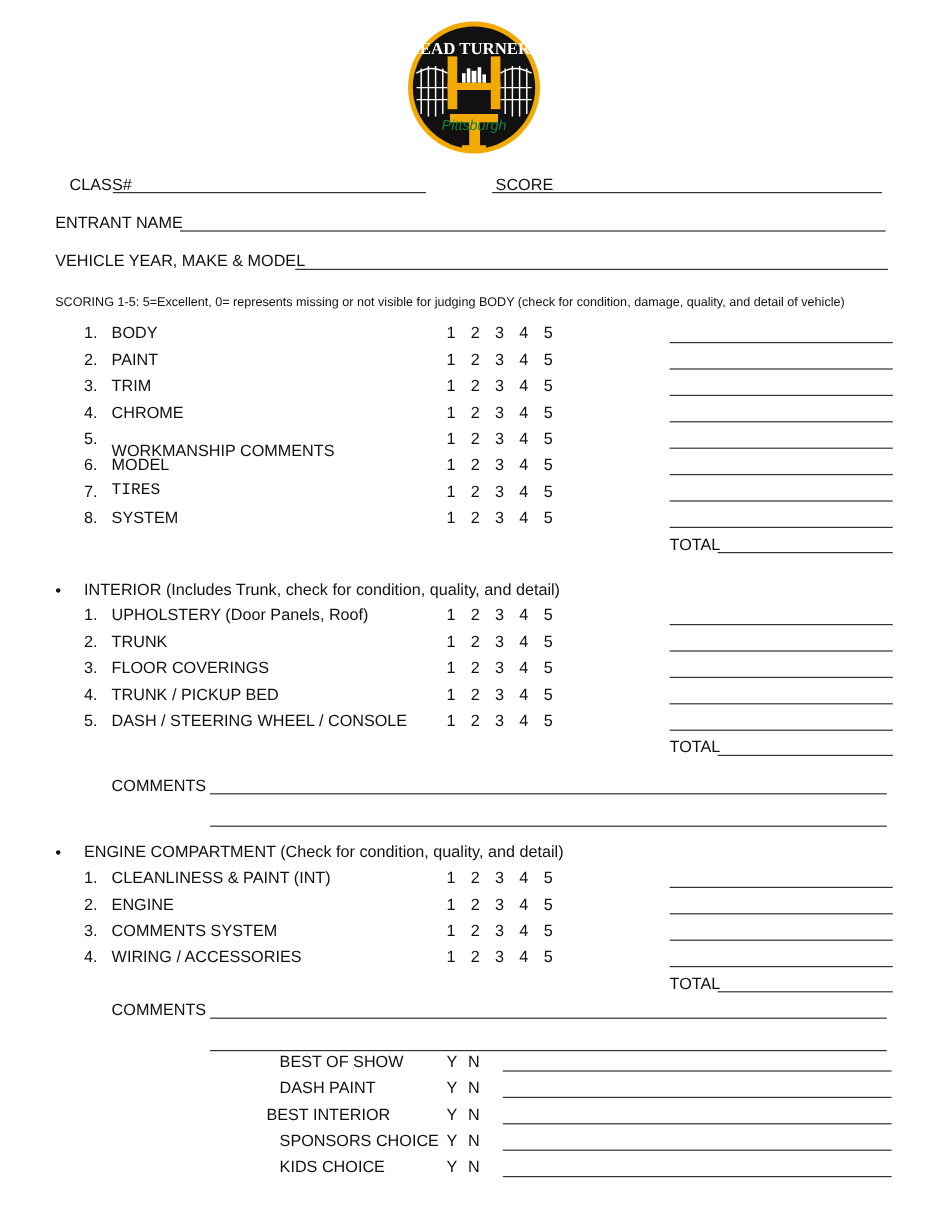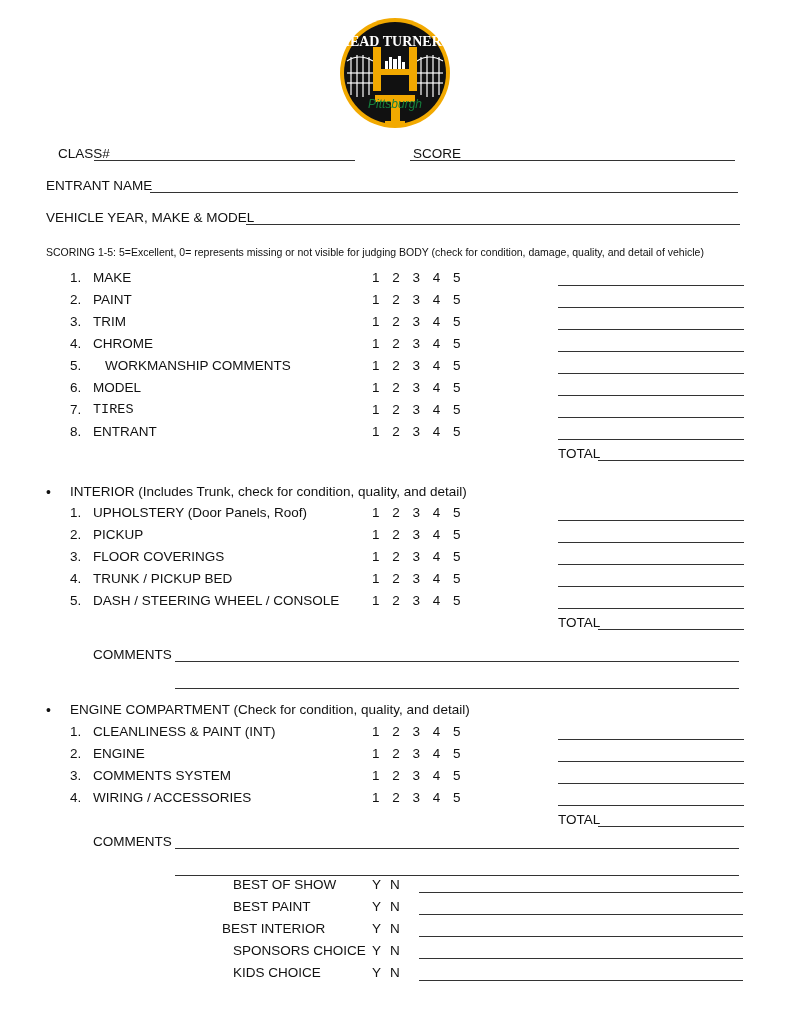--- a/index.html
+++ b/index.html
@@ -69,21 +69,21 @@
 <div class="line" style="left:150px;top:192px;width:588px;"></div>
 
 <div class="abs field-label" style="left:46px;top:210px;">VEHICLE YEAR, MAKE &amp; MODEL</div>
 <div class="line" style="left:246px;top:224px;width:494px;"></div>
 
 <div class="abs scoring-note" style="left:46px;top:246px;">SCORING 1-5: 5=Excellent, 0= represents missing or not visible for judging BODY (check for condition, damage, quality, and detail of vehicle)</div>
 
 <div id="body-section">
     <div>
       <div class="abs" style="left:70px;top:270px;">1.</div>
-      <div class="abs" style="left:93px;top:270px;">MAKE</div>
+      <div class="abs" style="left:93px;top:270px;">BODY</div>
       <div class="abs scale" style="left:372px;top:270px;">1 2 3 4 5</div>
       <div class="line" style="left:558px;top:285px;width:186px;"></div>
     </div>
     <div>
       <div class="abs" style="left:70px;top:292px;">2.</div>
       <div class="abs" style="left:93px;top:292px;">PAINT</div>
       <div class="abs scale" style="left:372px;top:292px;">1 2 3 4 5</div>
       <div class="line" style="left:558px;top:307px;width:186px;"></div>
     </div>
     <div>
@@ -93,57 +93,57 @@
       <div class="line" style="left:558px;top:329px;width:186px;"></div>
     </div>
     <div>
       <div class="abs" style="left:70px;top:336px;">4.</div>
       <div class="abs" style="left:93px;top:336px;">CHROME</div>
       <div class="abs scale" style="left:372px;top:336px;">1 2 3 4 5</div>
       <div class="line" style="left:558px;top:351px;width:186px;"></div>
     </div>
     <div>
       <div class="abs" style="left:70px;top:358px;">5.</div>
-      <div class="abs" style="left:93px;top:358px;margin-left:12px;">WORKMANSHIP COMMENTS</div>
+      <div class="abs" style="left:93px;top:368px;">WORKMANSHIP COMMENTS</div>
       <div class="abs scale" style="left:372px;top:358px;">1 2 3 4 5</div>
       <div class="line" style="left:558px;top:373px;width:186px;"></div>
     </div>
     <div>
       <div class="abs" style="left:70px;top:380px;">6.</div>
       <div class="abs" style="left:93px;top:380px;">MODEL</div>
       <div class="abs scale" style="left:372px;top:380px;">1 2 3 4 5</div>
       <div class="line" style="left:558px;top:395px;width:186px;"></div>
     </div>
     <div>
       <div class="abs" style="left:70px;top:402px;">7.</div>
       <div class="abs" style="left:93px;top:402px;font-family:Liberation Mono, monospace;">TIRES</div>
       <div class="abs scale" style="left:372px;top:402px;">1 2 3 4 5</div>
       <div class="line" style="left:558px;top:417px;width:186px;"></div>
     </div>
     <div>
       <div class="abs" style="left:70px;top:424px;">8.</div>
-      <div class="abs" style="left:93px;top:424px;">ENTRANT</div>
+      <div class="abs" style="left:93px;top:424px;">SYSTEM</div>
       <div class="abs scale" style="left:372px;top:424px;">1 2 3 4 5</div>
       <div class="line" style="left:558px;top:439px;width:186px;"></div>
     </div>
     <div class="abs" style="left:558px;top:446px;">TOTAL</div>
     <div class="line" style="left:598px;top:460px;width:146px;"></div>
   </div>
 <div id="interior-section">
     <div class="abs bullet" style="left:46px;top:484px;">•</div>
     <div class="abs" style="left:70px;top:484px;">INTERIOR (Includes Trunk, check for condition, quality, and detail)</div>
     <div>
       <div class="abs" style="left:70px;top:505px;">1.</div>
       <div class="abs" style="left:93px;top:505px;">UPHOLSTERY (Door Panels, Roof)</div>
       <div class="abs scale" style="left:372px;top:505px;">1 2 3 4 5</div>
       <div class="line" style="left:558px;top:520px;width:186px;"></div>
     </div>
     <div>
       <div class="abs" style="left:70px;top:527px;">2.</div>
-      <div class="abs" style="left:93px;top:527px;">PICKUP</div>
+      <div class="abs" style="left:93px;top:527px;">TRUNK</div>
       <div class="abs scale" style="left:372px;top:527px;">1 2 3 4 5</div>
       <div class="line" style="left:558px;top:542px;width:186px;"></div>
     </div>
     <div>
       <div class="abs" style="left:70px;top:549px;">3.</div>
       <div class="abs" style="left:93px;top:549px;">FLOOR COVERINGS</div>
       <div class="abs scale" style="left:372px;top:549px;">1 2 3 4 5</div>
       <div class="line" style="left:558px;top:564px;width:186px;"></div>
     </div>
     <div>
@@ -198,21 +198,21 @@
     <div class="line" style="left:175px;top:875px;width:564px;"></div>
   </div>
 <div id="awards-section">
     <div>
       <div class="abs" style="left:233px;top:877px;">BEST OF SHOW</div>
       <div class="abs" style="left:372px;top:877px;">Y</div>
       <div class="abs" style="left:390px;top:877px;">N</div>
       <div class="line" style="left:419px;top:892px;width:324px;"></div>
     </div>
     <div>
-      <div class="abs" style="left:233px;top:899px;">BEST PAINT</div>
+      <div class="abs" style="left:233px;top:899px;">DASH PAINT</div>
       <div class="abs" style="left:372px;top:899px;">Y</div>
       <div class="abs" style="left:390px;top:899px;">N</div>
       <div class="line" style="left:419px;top:914px;width:324px;"></div>
     </div>
     <div>
       <div class="abs" style="left:222px;top:921px;">BEST INTERIOR</div>
       <div class="abs" style="left:372px;top:921px;">Y</div>
       <div class="abs" style="left:390px;top:921px;">N</div>
       <div class="line" style="left:419px;top:936px;width:324px;"></div>
     </div>

